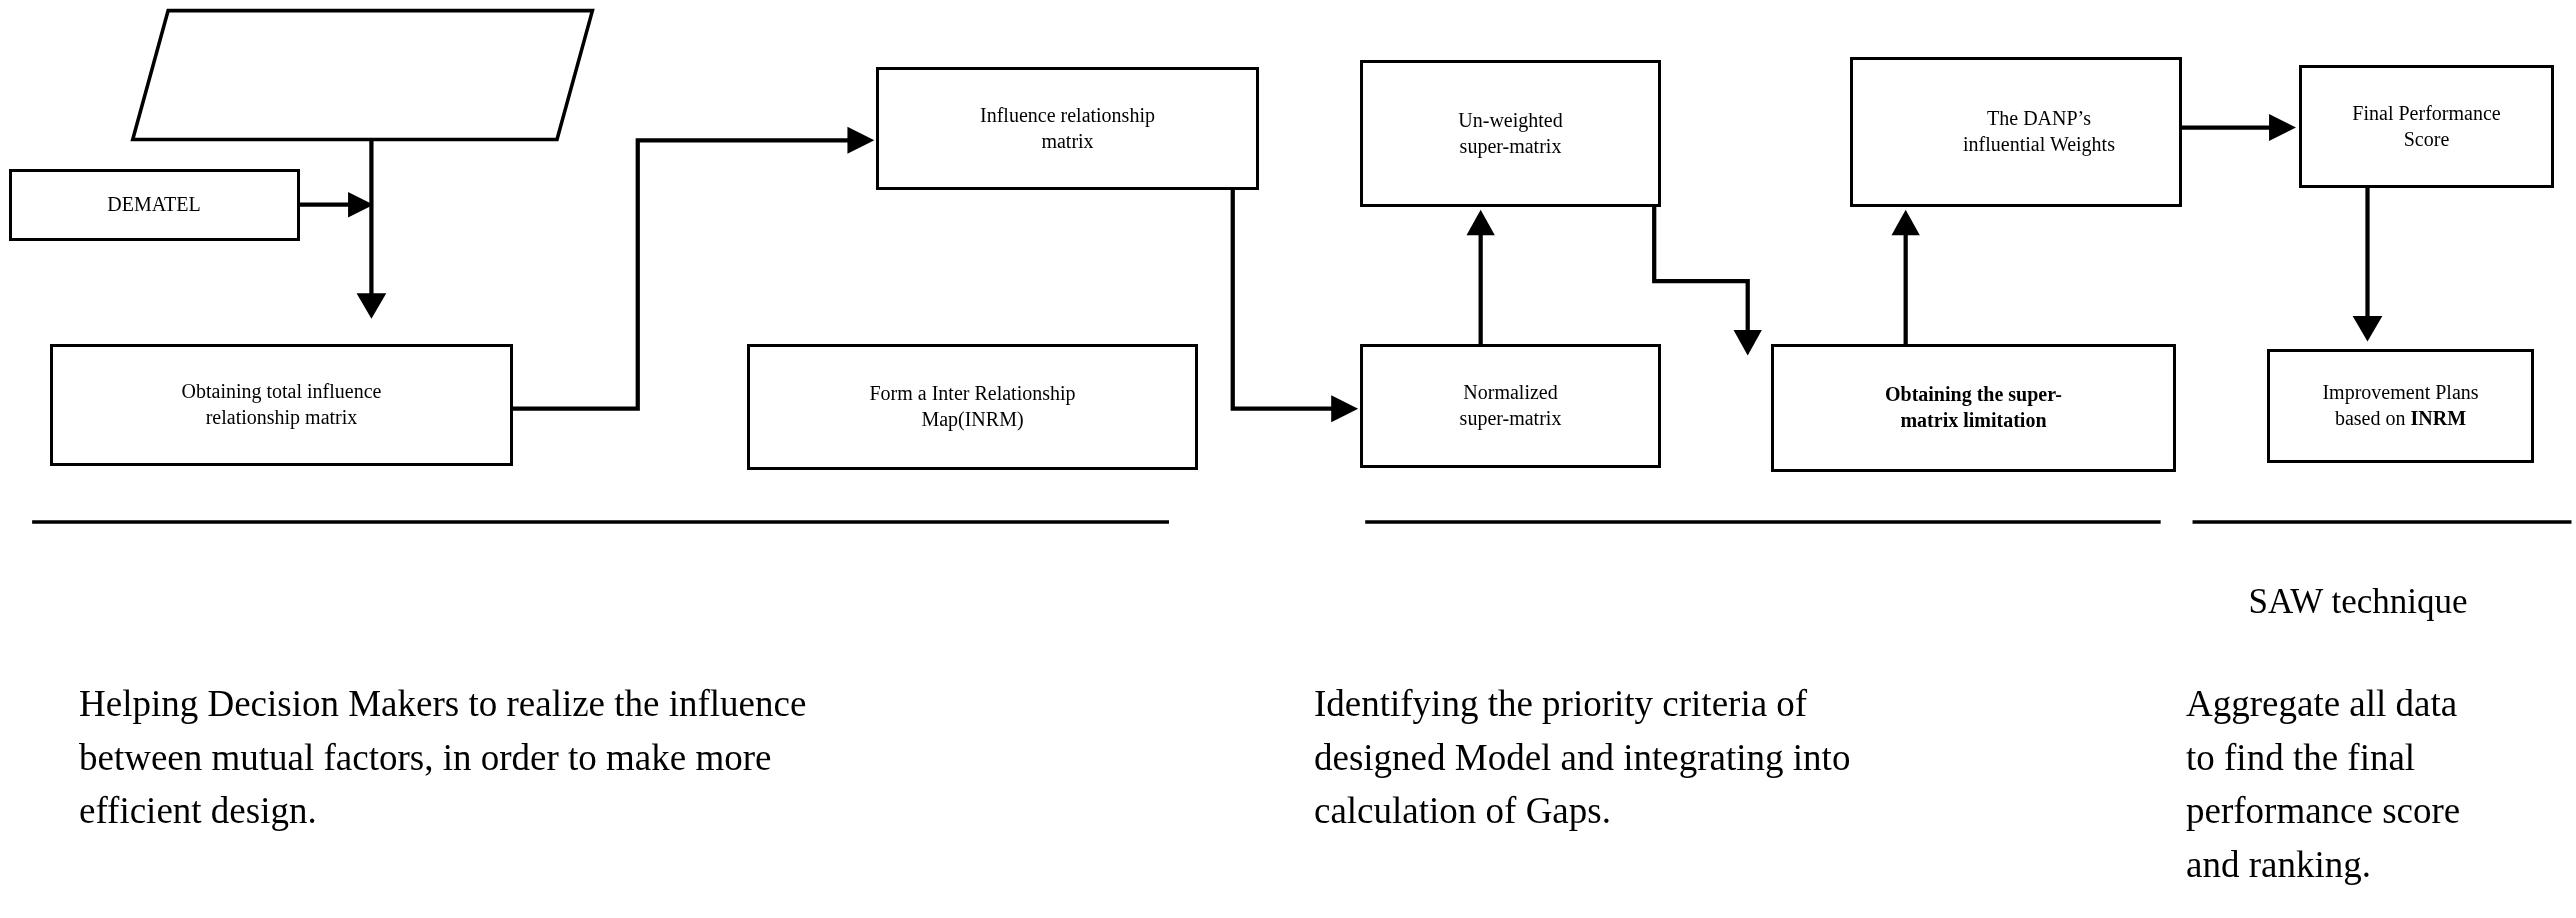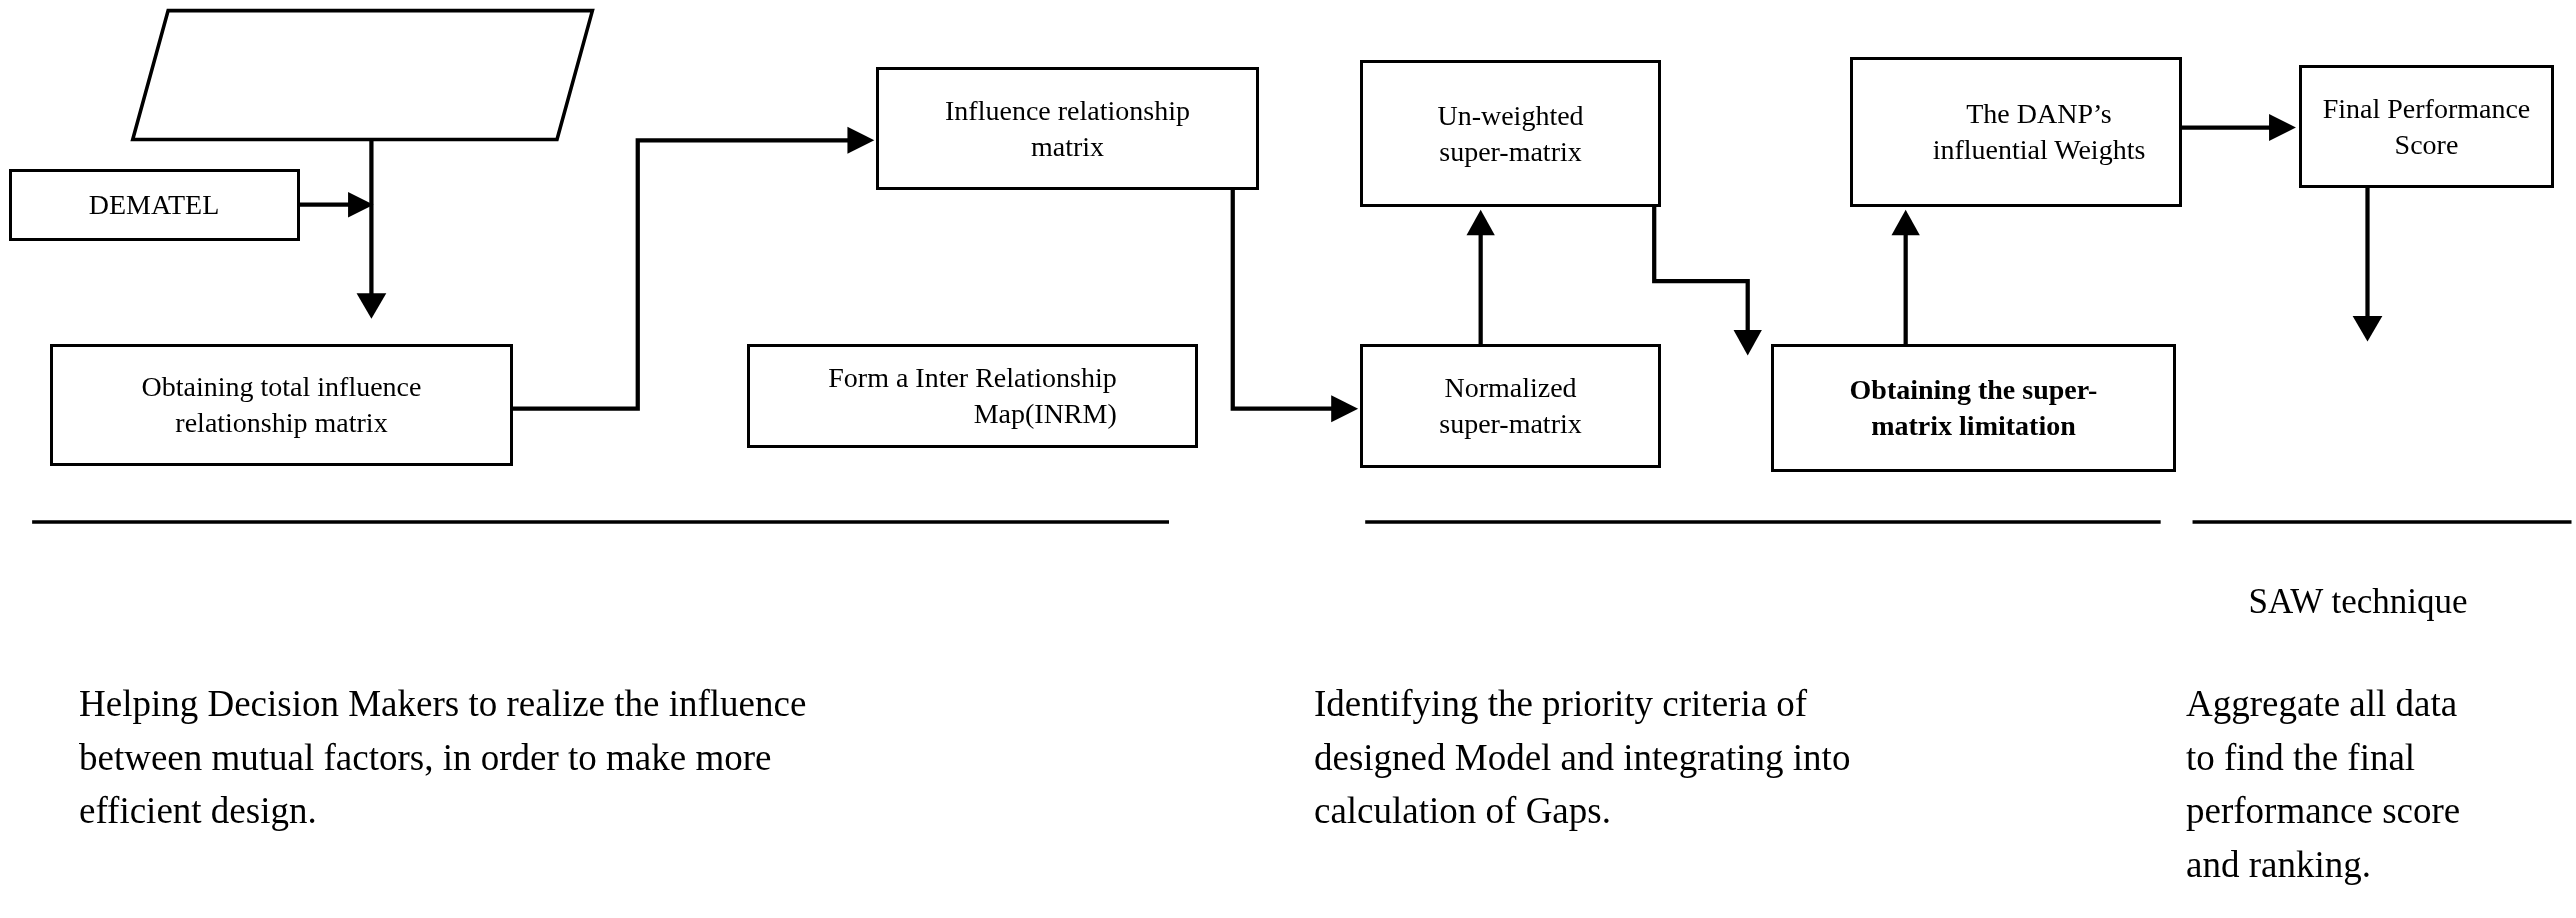--- a/index.html
+++ b/index.html
@@ -11,21 +11,21 @@
     color:#000;
     overflow:hidden;
   }
   #shapes{position:absolute;left:0;top:0;width:2576px;height:918px;}
   .node{
     position:absolute;
     border:3.5px solid #000;
     background:#fff;
     display:flex;align-items:center;justify-content:center;
     text-align:center;
-    font-size:28px;line-height:1.28;
+    font-size:20px;line-height:1.28;
     white-space:pre-line;
     box-sizing:border-box;
   }
   .plain{
     position:absolute;
     display:flex;align-items:center;justify-content:center;
     text-align:center;white-space:pre-line;
   }
   .expert-label{font-weight:bold;font-size:30px;}
   .section-label{
@@ -85,38 +85,42 @@
 
 
   <div class="node" style="left:8.5px;top:169px;width:291px;height:72px;">DEMATEL</div>
 
   <div class="node" style="left:50px;top:344px;width:463px;height:122px;">Obtaining total influence
 relationship matrix</div>
 
   <div class="node" style="left:876px;top:67px;width:383px;height:123px;">Influence relationship
 matrix</div>
 
-  <div class="node" style="left:747px;top:344px;width:451px;height:104px;text-align:right;">Form a Inter Relationship
+  <div class="node" style="left:747px;top:344px;width:451px;height:126px;">Form a Inter Relationship
 Map(INRM)</div>
 
   <div class="node" style="left:1360px;top:60px;width:301px;height:147px;">Un-weighted
 super-matrix</div>
 
   <div class="node" style="left:1360px;top:344px;width:301px;height:124px;">Normalized
 super-matrix</div>
 
   <div class="node" style="left:1850px;top:57px;width:332px;height:150px;padding-left:46px;">The DANP’s
 influential Weights</div>
 
   <div class="node" style="left:1771px;top:344px;width:405px;height:128px;font-weight:bold;">Obtaining the super-
 matrix limitation</div>
 
   <div class="node" style="left:2299px;top:65px;width:255px;height:123px;">Final Performance
 Score</div>
 
+  <div class="node" style="left:2267px;top:349px;width:267px;height:114px;">
+    <span><span>Improvement Plans
+based on </span><span class="bold">INRM</span></span>
+  </div>
 
   <div class="section-label" style="left:2004px;top:582px;width:708px;">SAW technique</div>
 
   <div class="section-desc" style="left:79px;top:677px;width:1034px;">Helping Decision Makers to realize the influence
 between mutual factors, in order to make more
 efficient design.</div>
   <div class="section-desc" style="left:1314px;top:677px;width:708px;">Identifying the priority criteria of
 designed Model and integrating into
 calculation of Gaps.</div>
   <div class="section-desc" style="left:2186px;top:677px;width:397px;">Aggregate all data

